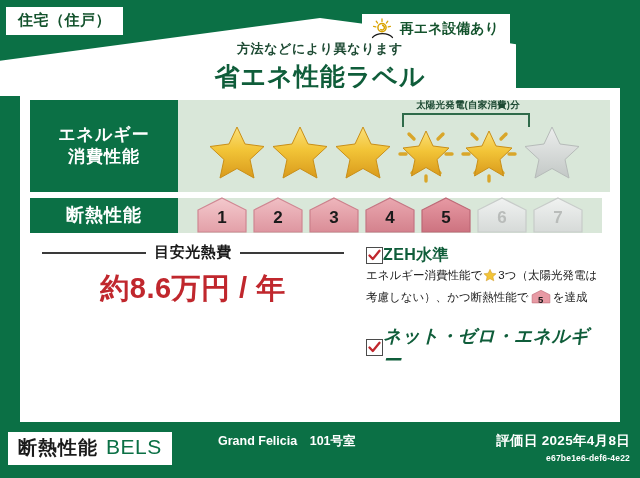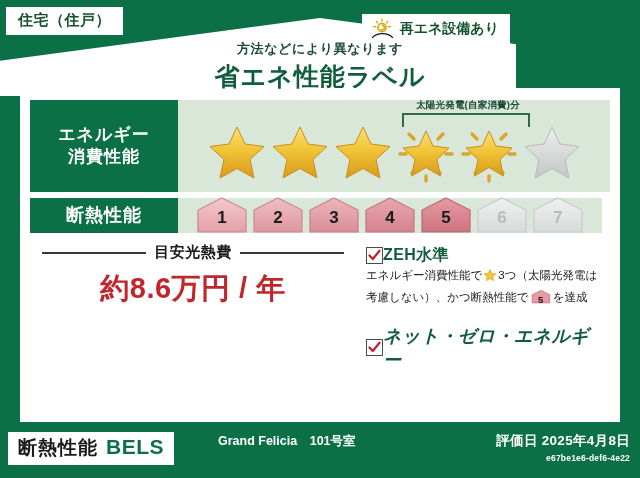--- a/index.html
+++ b/index.html
@@ -174,21 +174,21 @@
     position: absolute; left: 0; bottom: 0;
     width: 640px; height: 56px;
     background: #0b7045;
   }
   .bels-tag {
     position: absolute; left: 8px; top: 10px;
     background: #ffffff; padding: 3px 10px 4px 10px;
     display: flex; align-items: baseline; gap: 8px;
   }
   .bels-jp { font-size: 19px; font-weight: bold; color: #1a1a1a; letter-spacing: 1px; }
-  .bels-en { font-size: 21px; font-weight: bold; color: #0b7045; letter-spacing: 0.5px; }
+  .bels-en { font-size: 21px; font-weight: normal; color: #0b7045; letter-spacing: 0.5px; }
   .bldg-name {
     position: absolute; left: 218px; top: 12px;
     width: 250px;
     font-size: 12.5px; font-weight: bold; color: #ffffff;
     line-height: 1.25;
   }
   .eval-wrap {
     position: absolute; right: 10px; top: 10px;
     text-align: right;
   }

